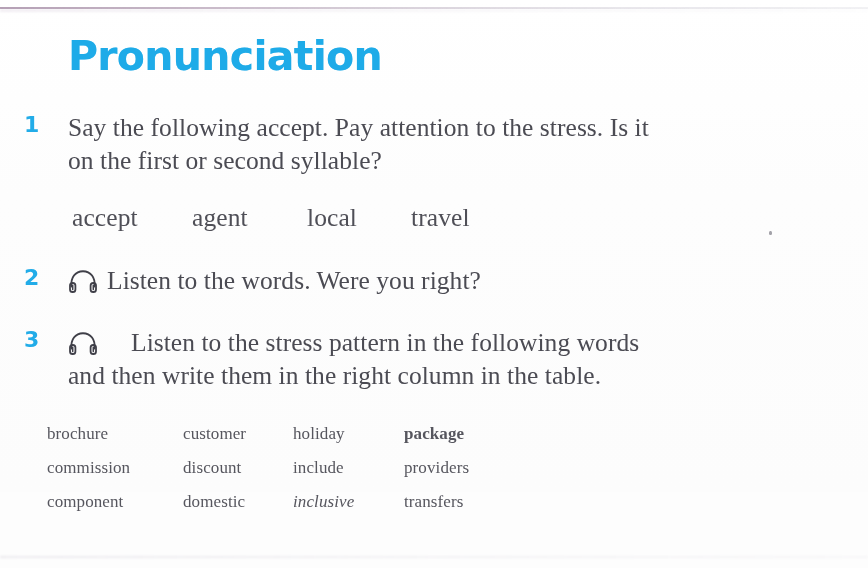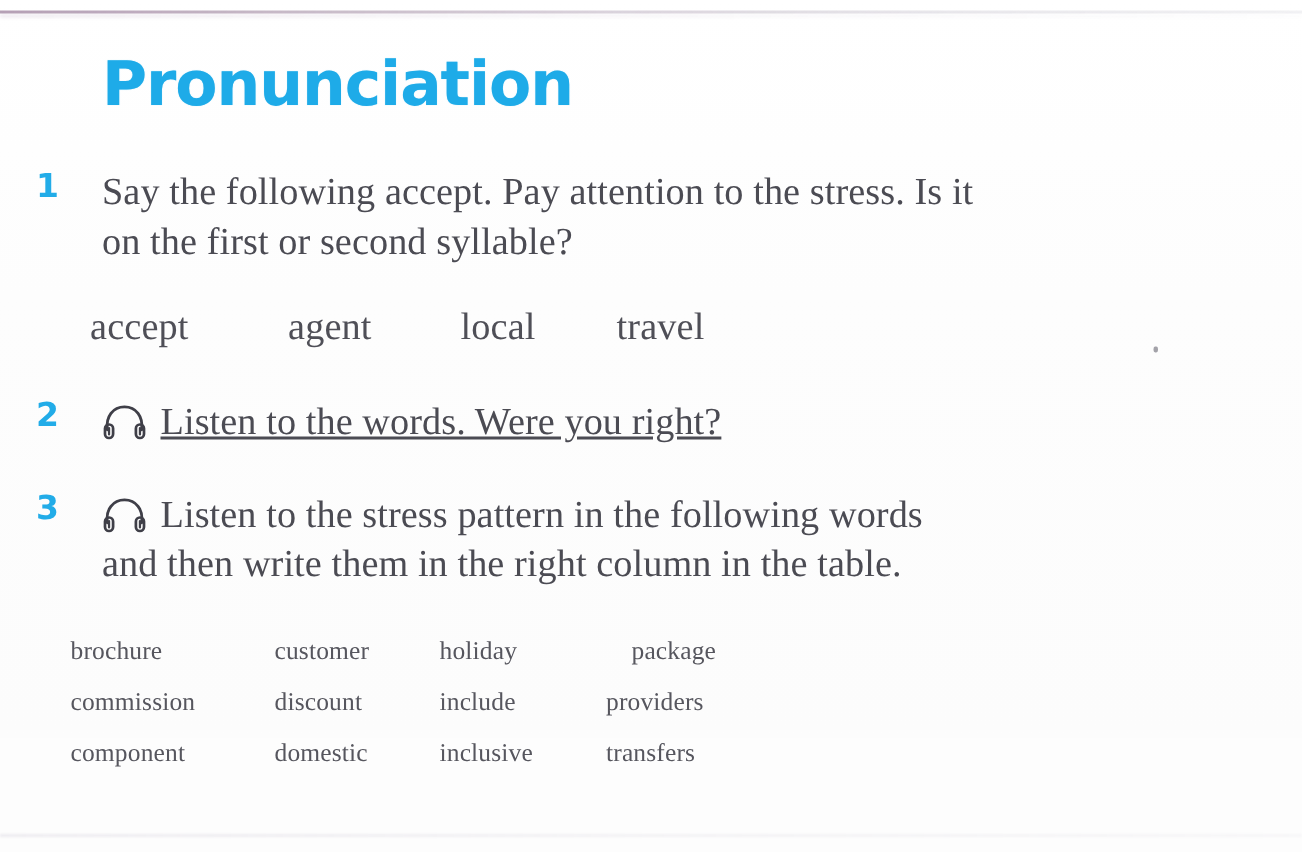--- a/index.html
+++ b/index.html
@@ -175,74 +175,74 @@
 
   <div class="exercise" style="top:112px;">
     <div class="ex-num">1</div>
     <div class="ex-body">
       <span class="line">Say the following accept. Pay attention to the stress. Is it</span>
       <span class="line">on the first or second syllable?</span>
     </div>
   </div>
 
   <div class="wordrow" style="top:203px;">
-    <span class="w" style="left:60px;">accept</span>
+    <span class="w" style="left:72px;">accept</span>
     <span class="w" style="left:192px;">agent</span>
     <span class="w" style="left:307px;text-align:center;">local</span>
     <span class="w" style="left:411px;">travel</span>
   </div>
 
   <div class="exercise" style="top:265px;">
     <div class="ex-num">2</div>
     <div class="ex-body">
       <span class="hp-icon">
         <svg width="30" height="26" viewBox="0 0 30 26" fill="none" xmlns="http://www.w3.org/2000/svg">
           <path d="M3.6 18.5 C2.3 9.6 7.4 3.2 15 3.2 C22.6 3.2 27.7 9.6 26.4 18.5" stroke="#3f3f48" stroke-width="1.9" stroke-linecap="round" fill="none"></path>
           <rect x="2.0" y="15.0" width="5.4" height="9.0" rx="2.6" stroke="#3f3f48" stroke-width="1.8" fill="none"></rect>
           <rect x="22.6" y="15.0" width="5.4" height="9.0" rx="2.6" stroke="#3f3f48" stroke-width="1.8" fill="none"></rect>
           <line x1="4.7" y1="17.4" x2="4.7" y2="21.6" stroke="#3f3f48" stroke-width="1.5" stroke-linecap="round"></line>
           <line x1="25.3" y1="17.4" x2="25.3" y2="21.6" stroke="#3f3f48" stroke-width="1.5" stroke-linecap="round"></line>
         </svg>
-      </span><span class="line" style="display:inline;text-decoration:underline;">Listen to the words. Were you right?</span>
+      </span><span class="line" style="display:inline;">Listen to the words. Were you right?</span>
     </div>
   </div>
 
   <div class="exercise" style="top:327px;">
     <div class="ex-num">3</div>
     <div class="ex-body">
       <span class="hp-icon">
         <svg width="30" height="26" viewBox="0 0 30 26" fill="none" xmlns="http://www.w3.org/2000/svg">
           <path d="M3.6 18.5 C2.3 9.6 7.4 3.2 15 3.2 C22.6 3.2 27.7 9.6 26.4 18.5" stroke="#3f3f48" stroke-width="1.9" stroke-linecap="round" fill="none"></path>
           <rect x="2.0" y="15.0" width="5.4" height="9.0" rx="2.6" stroke="#3f3f48" stroke-width="1.8" fill="none"></rect>
           <rect x="22.6" y="15.0" width="5.4" height="9.0" rx="2.6" stroke="#3f3f48" stroke-width="1.8" fill="none"></rect>
           <line x1="4.7" y1="17.4" x2="4.7" y2="21.6" stroke="#3f3f48" stroke-width="1.5" stroke-linecap="round"></line>
           <line x1="25.3" y1="17.4" x2="25.3" y2="21.6" stroke="#3f3f48" stroke-width="1.5" stroke-linecap="round"></line>
         </svg>
-      </span><span class="line" style="display:inline;">Listen to the stress pattern in the following words</span>
+      </span><span class="line" style="display:inline;margin-left:24px;">Listen to the stress pattern in the following words</span>
       <span class="line">and then write them in the right column in the table.</span>
     </div>
   </div>
 
   <div class="wordgrid">
     <div class="grow">
       <span class="gcell" style="left:47px;">brochure</span>
       <span class="gcell" style="left:183px;">customer</span>
       <span class="gcell" style="left:293px;">holiday</span>
-      <span class="gcell" style="left:421px;">package</span>
+      <span class="gcell" style="left:404px;font-weight:bold;">package</span>
     </div>
     <div class="grow">
       <span class="gcell" style="left:47px;">commission</span>
       <span class="gcell" style="left:183px;text-align:center;">discount</span>
       <span class="gcell" style="left:293px;">include</span>
       <span class="gcell" style="left:404px;">providers</span>
     </div>
     <div class="grow">
       <span class="gcell" style="left:47px;">component</span>
       <span class="gcell" style="left:183px;">domestic</span>
-      <span class="gcell" style="left:293px;">inclusive</span>
+      <span class="gcell" style="left:293px;font-style:italic;">inclusive</span>
       <span class="gcell" style="left:404px;font-family:Liberation Serif, serif;">transfers</span>
     </div>
   </div>
 
   <div class="speck"></div>
   <div class="bottom-rule"></div>
 
 </div>
 
 </body></html>

